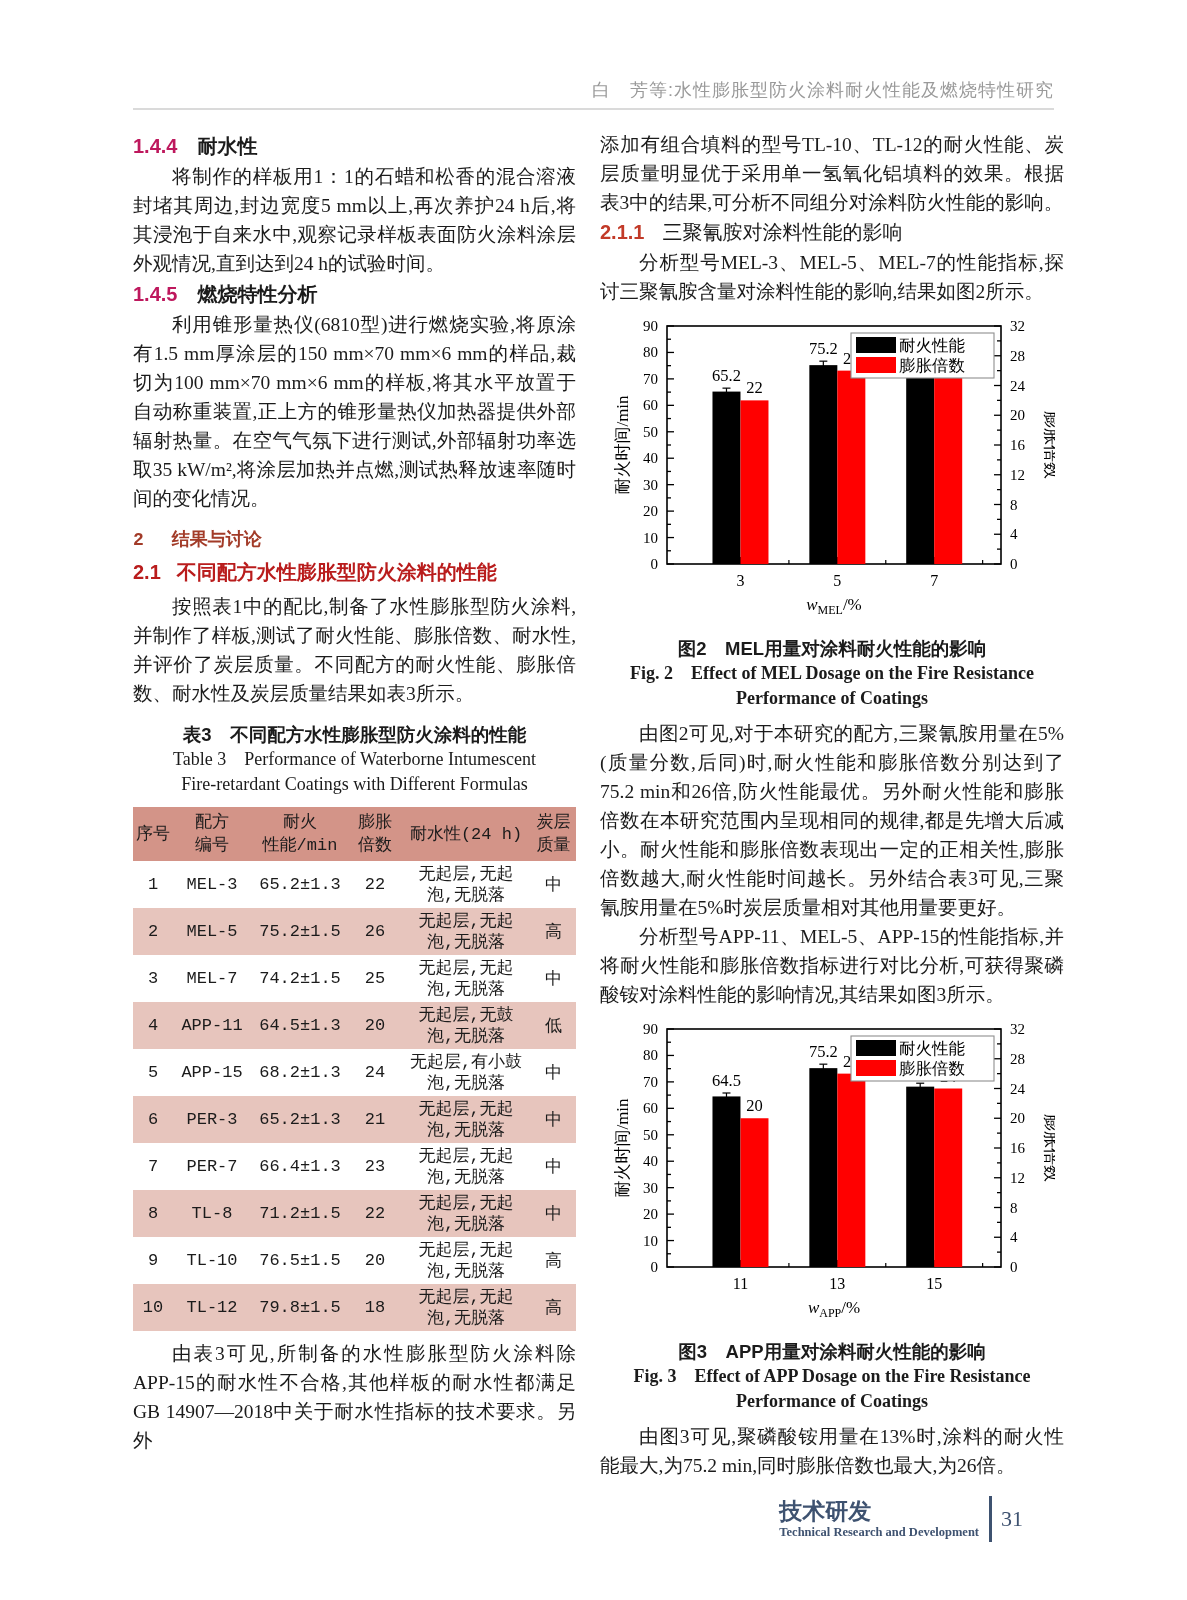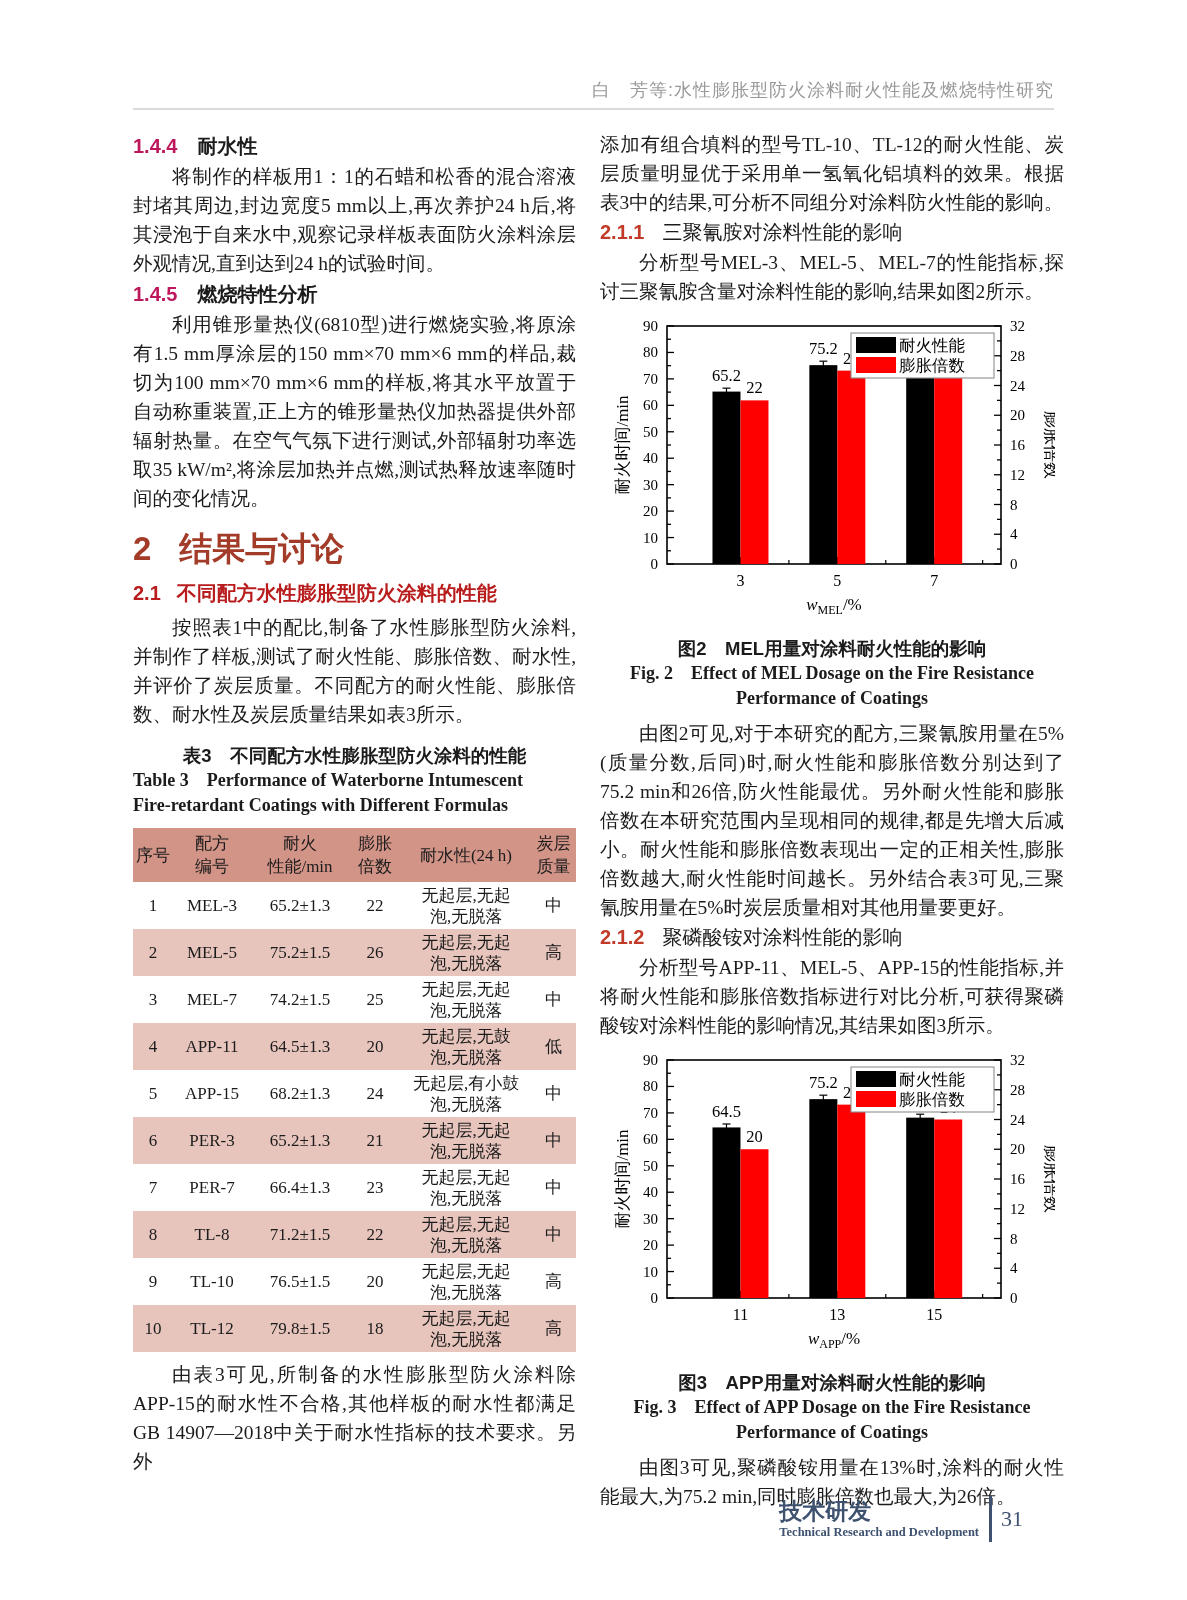--- a/index.html
+++ b/index.html
@@ -14,32 +14,32 @@
   .col-right{left:600px;width:464px;}
 
   p.body{font-size:19.5px;line-height:29px;text-align:justify;margin:0;}
   .indent{text-indent:2em;}
 
   .h3{margin:3px 0 2px 0;font-family:"Liberation Sans","DejaVu Sans",sans-serif;
       font-size:20px;font-weight:bold;}
   .h3 .num{color:#be185d;margin-right:20px;}
   .h4{margin:2px 0;font-size:20px;}
   .h4 .num{color:#c23a28;font-family:"Liberation Sans","DejaVu Sans",sans-serif;font-weight:bold;margin-right:18px;}
-  .h1{margin:14px 0 8px 0;font-family:Liberation Sans, sans-serif;
-      font-size:33px;font-weight:bold;color:#a23b28;}
+  .h1{margin:14px 0 8px 0;font-family:Liberation Mono, monospace;
+      font-size:18px;font-weight:bold;color:#a23b28;}
   .h1 .num{margin-right:28px;}
   .h2{margin:2px 0 6px 0;font-family:"Liberation Sans","DejaVu Sans",sans-serif;
       font-size:20px;font-weight:bold;color:#b91c1c;}
   .h2 .num{margin-right:16px;}
 
   .tcap-zh{margin-top:14px;text-align:center;font-family:"Liberation Sans","DejaVu Sans",sans-serif;
       font-size:18.5px;font-weight:bold;}
-  .tcap-en{text-align:left;font-size:18px;font-weight:bold;line-height:25px;}
-
-  table.data-table{width:100%;border-collapse:collapse;margin-top:10px;font-size:17px;}
+  .tcap-en{text-align:center;font-size:18px;font-weight:normal;line-height:25px;}
+
+  table.data-table{width:100%;border-collapse:collapse;margin-top:10px;font-size:17px;font-family:Liberation Mono, monospace;}
   table.data-table th{font-weight:normal;line-height:23px;padding:4px 0;}
   table.data-table thead tr{background:#d39488;}
   table.data-table td{text-align:center;vertical-align:middle;padding:2px 0;height:43px;}
   table.data-table th{text-align:center;vertical-align:middle;}
   table.data-table tr.alt{background:#e7c5bd;}
   table.data-table td.wrap{white-space:pre-line;line-height:21px;}
 
   .chart-wrap{margin:6px auto 0 auto;text-align:center;}
   .fcap-zh{text-align:center;font-family:"Liberation Sans","DejaVu Sans",sans-serif;
       font-size:18.5px;font-weight:bold;margin-top:16px;}
@@ -304,23 +304,20 @@
           <text x="225" y="298" text-anchor="middle" font-family="&quot;Liberation Serif&quot;,&quot;DejaVu Serif&quot;,serif" font-size="17"><tspan font-style="italic">w</tspan><tspan font-size="12" dy="4">MEL</tspan><tspan dy="-4">/%</tspan></text>
         </svg>
     </div>
     <div class="fcap-zh">图2　MEL用量对涂料耐火性能的影响</div>
     <div class="fcap-en">Fig. 2　Effect of MEL Dosage on the Fire Resistance</div>
     <div class="fcap-en">Performance of Coatings</div>
 
     <div class="gap8"></div>
     <p class="body indent">由图2可见,对于本研究的配方,三聚氰胺用量在5%(质量分数,后同)时,耐火性能和膨胀倍数分别达到了75.2 min和26倍,防火性能最优。另外耐火性能和膨胀倍数在本研究范围内呈现相同的规律,都是先增大后减小。耐火性能和膨胀倍数表现出一定的正相关性,膨胀倍数越大,耐火性能时间越长。另外结合表3可见,三聚氰胺用量在5%时炭层质量相对其他用量要更好。</p>
 
-    <div class="h4">
-      <span class="num">2.1.2</span><span>聚磷酸铵对涂料性能的影响</span>
-    </div>
     <p class="body indent">分析型号APP-11、MEL-5、APP-15的性能指标,并将耐火性能和膨胀倍数指标进行对比分析,可获得聚磷酸铵对涂料性能的影响情况,其结果如图3所示。</p>
 
     <div class="chart-wrap">
       <svg viewBox="0 0 446 304" width="446" height="304">
           <rect x="58" y="14" width="334" height="238" fill="none" stroke="#000" stroke-width="1.6"></rect>
           <line x1="58" y1="252" x2="65" y2="252" stroke="#000" stroke-width="1.3"></line>
           <text x="49" y="257" font-size="15" font-family="&quot;Liberation Serif&quot;,&quot;DejaVu Serif&quot;,serif" fill="#000" text-anchor="end">0</text>
           <line x1="58" y1="238.77777777777777" x2="62" y2="238.77777777777777" stroke="#000" stroke-width="1.3"></line>
           <line x1="58" y1="225.55555555555554" x2="65" y2="225.55555555555554" stroke="#000" stroke-width="1.3"></line>
           <text x="49" y="230.55555555555554" font-size="15" font-family="&quot;Liberation Serif&quot;,&quot;DejaVu Serif&quot;,serif" fill="#000" text-anchor="end">10</text>

